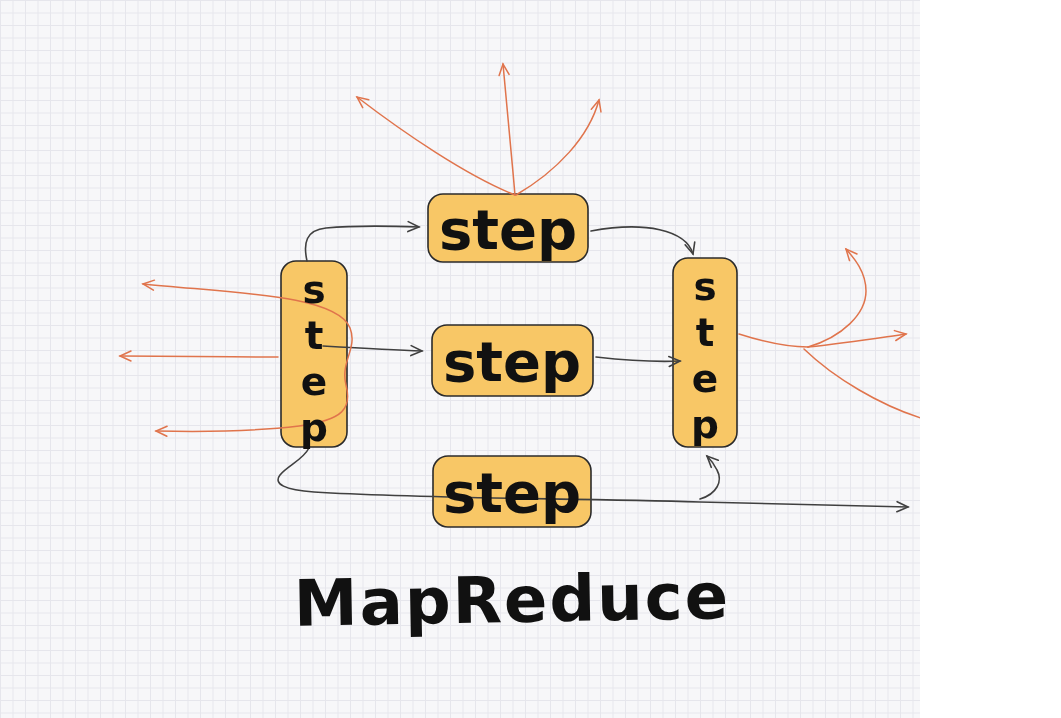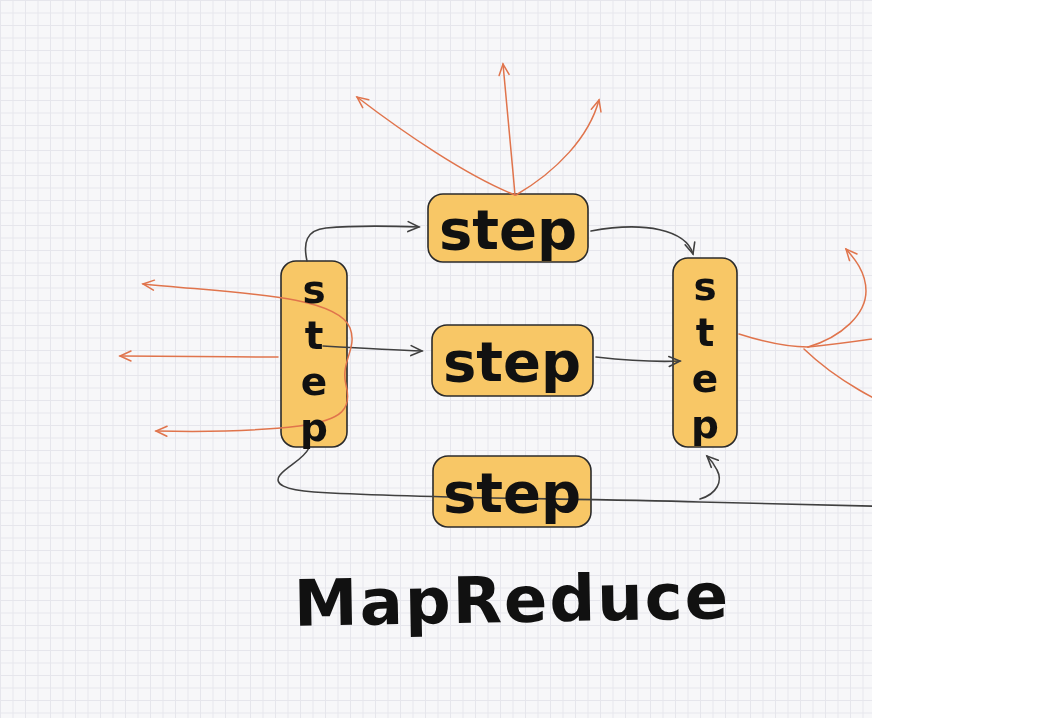--- a/index.html
+++ b/index.html
@@ -9,20 +9,21 @@
   .canvas {
     position: relative;
     width: 872px;
     height: 718px;
     overflow: hidden;
     background-color: #f7f7f9;
     background-image:
       linear-gradient(#e6e6ec 1px, transparent 1px),
       linear-gradient(90deg, #e6e6ec 1px, transparent 1px);
     background-size: 12.5px 12.5px;
+    padding-left: 48px;
   }
   svg { position: absolute; left: 0; top: 0; }
   .node {
     fill: #f8c766;
     stroke: #2b2b2b;
     stroke-width: 1.6px;
   }
   .node-label {
     fill: #111111;
     font-family: "DejaVu Sans", "Liberation Sans", sans-serif;

